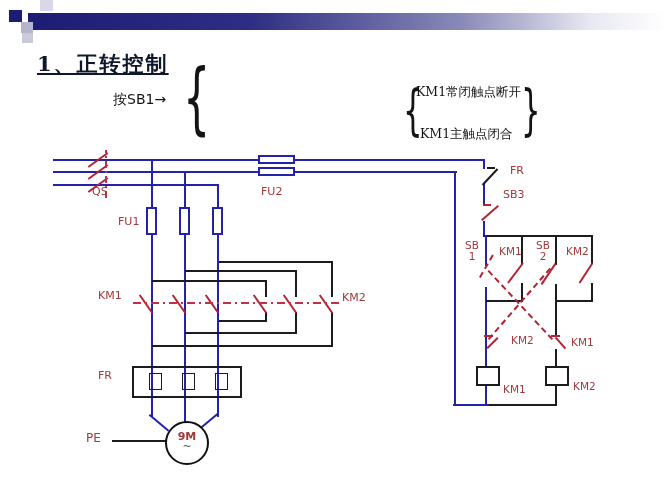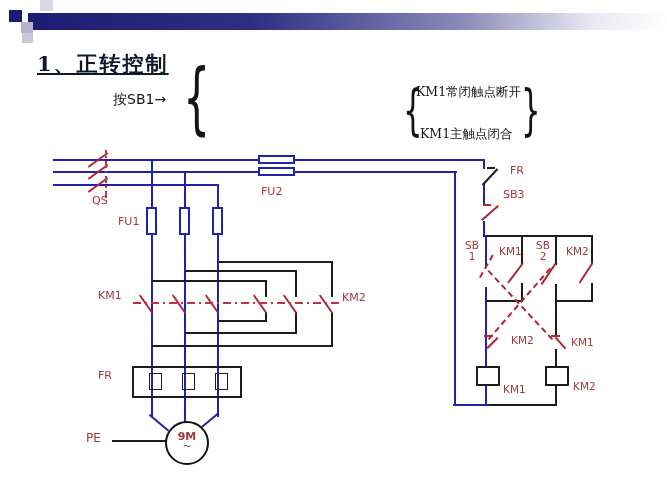--- a/index.html
+++ b/index.html
@@ -61,21 +61,21 @@
   <div class="brace" style="left:521px;top:80px;font-size:56px;line-height:60px">}</div>
 
   <i class="h b" style="left:53px;top:159px;width:432px"></i>
   <i class="h b" style="left:53px;top:171px;width:404px"></i>
   <i class="h b" style="left:53px;top:184px;width:166px"></i>
 
   <i class="c r" style="left:86px;top:159px;width:24px;transform:rotate(-36deg)"></i>
   <i class="c r" style="left:86px;top:171px;width:24px;transform:rotate(-36deg)"></i>
   <i class="c r" style="left:86px;top:184px;width:24px;transform:rotate(-36deg)"></i>
   <div class="dd-v" style="left:105px;top:150px;height:48px"></div>
-  <div class="lbl" style="left:92px;top:195px">QS</div>
+  <div class="lbl" style="left:92px;top:186px">QS</div>
 
   <i class="v b" style="left:151px;top:159px;height:241px"></i>
   <i class="v b" style="left:184px;top:171px;height:229px"></i>
   <i class="v b" style="left:217px;top:184px;height:216px"></i>
 
   <div class="boxb" style="left:146px;top:207px;width:11px;height:28px"></div>
   <div class="boxb" style="left:179px;top:207px;width:11px;height:28px"></div>
   <div class="boxb" style="left:212px;top:207px;width:11px;height:28px"></div>
   <div class="lbl" style="left:118px;top:216px">FU1</div>
 

